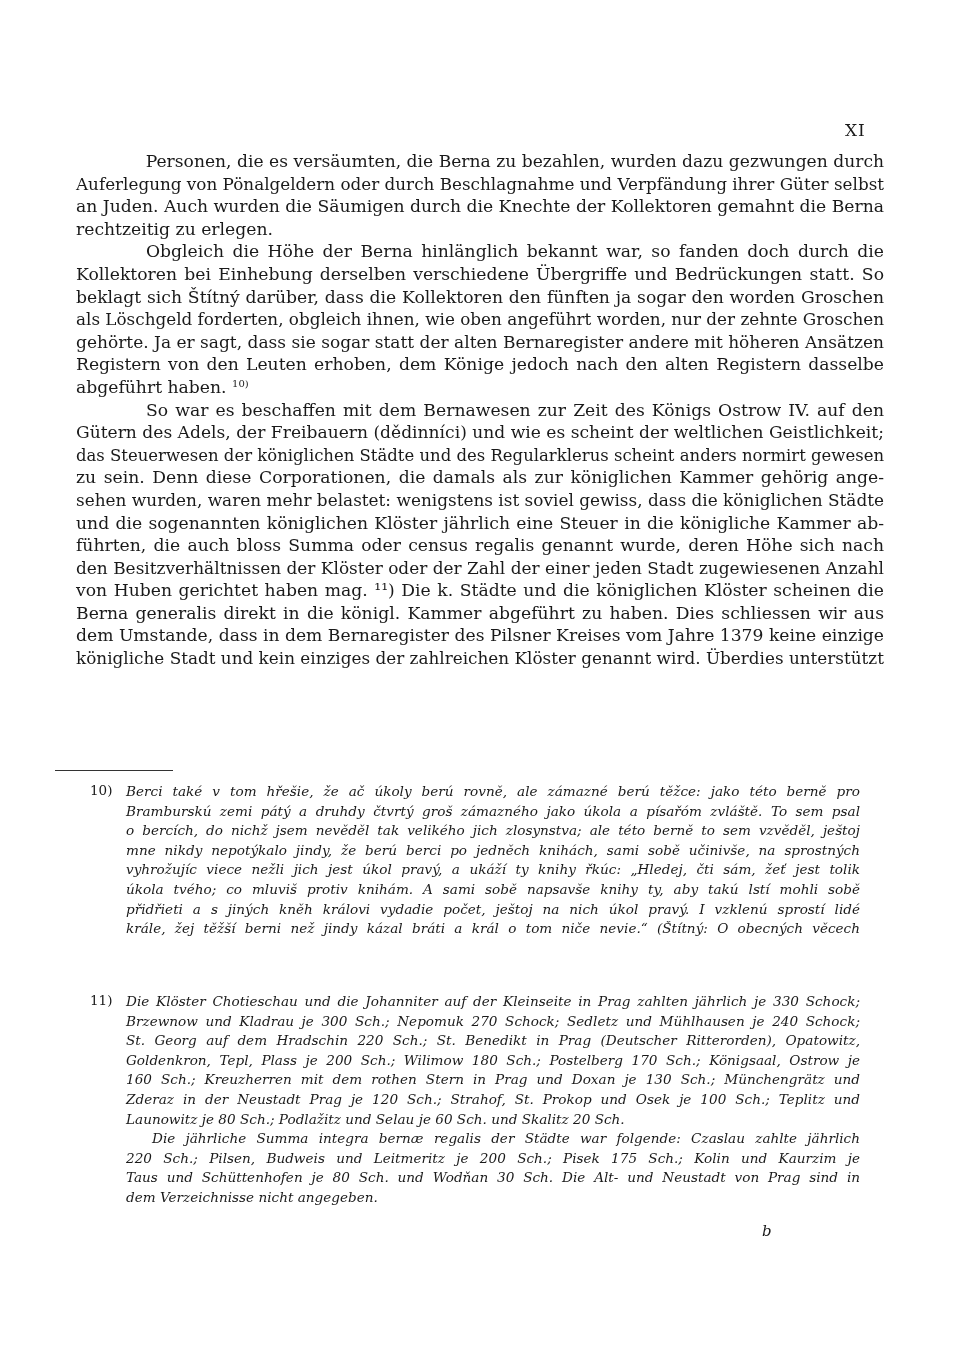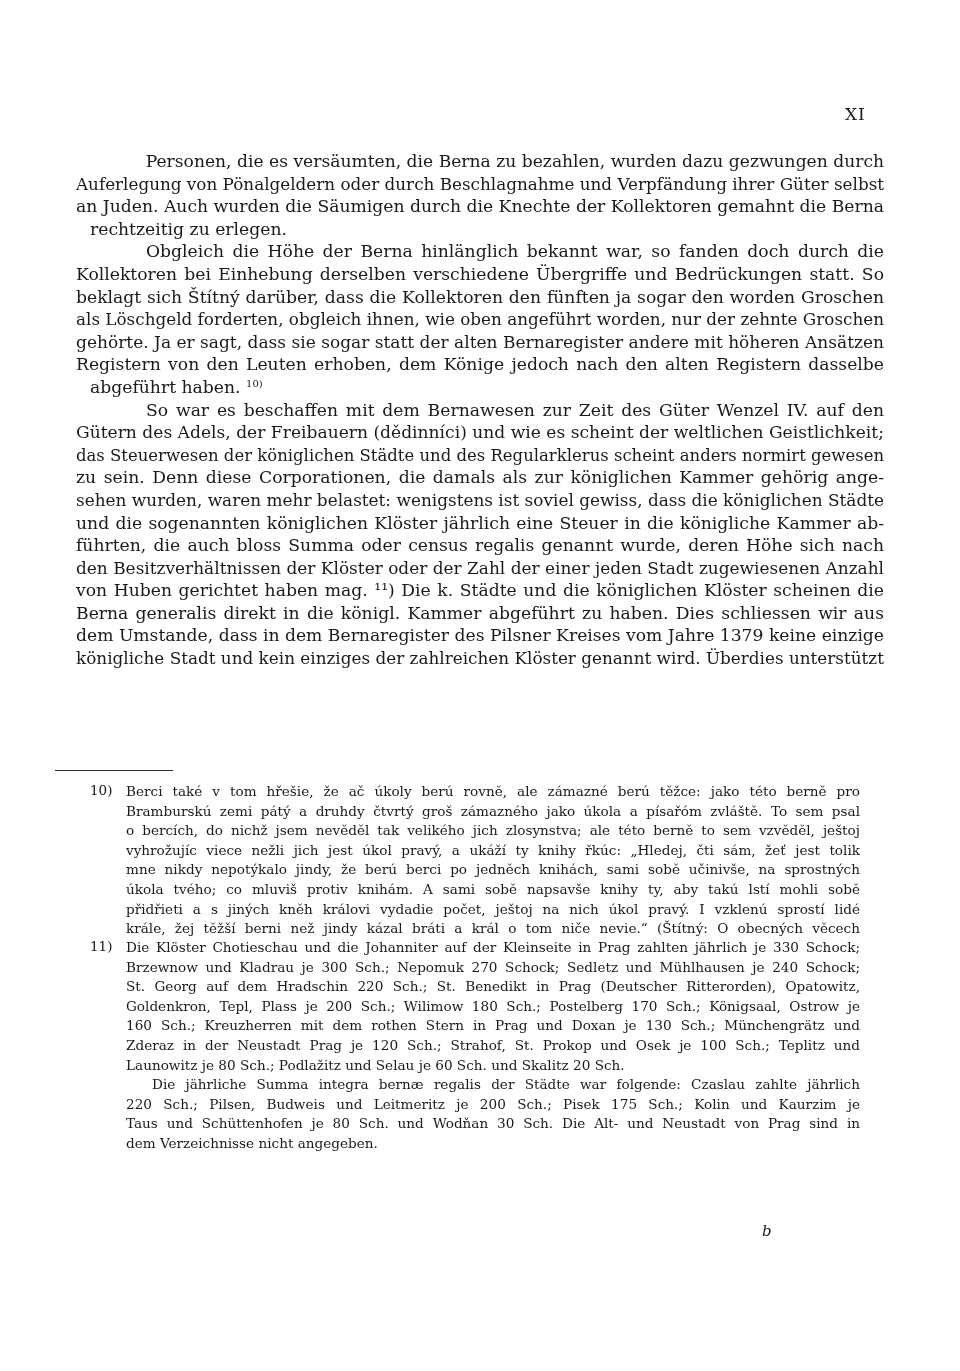--- a/index.html
+++ b/index.html
@@ -1,32 +1,32 @@
 <!DOCTYPE html>
 <html><head>
 <meta charset="utf-8">
 <style>
   html, body { margin: 0; padding: 0; background: #ffffff; }
   body { width: 960px; height: 1371px; position: relative; overflow: hidden;
          font-family: "DejaVu Serif", "Liberation Serif", serif; color: #1a1a1a; }
-  .page-number { position: absolute; top: 104px; left: 845px; font-size: 17px; letter-spacing: 1px; }
+  .page-number { position: absolute; top: 120px; left: 845px; font-size: 17px; letter-spacing: 1px; }
   .main-text { position: absolute; top: 150px; left: 76px; width: 808px; }
   .line { display: block; font-size: 17.2px; line-height: 22.6px; white-space: nowrap;
           text-align: justify; text-align-last: justify; height: 22.6px; transform-origin: left; }
-  .line.last { text-align-last: left; margin-left: 14px; }
+  .line.last { text-align-last: left; }
   .line.indent { padding-left: 70px; box-sizing: border-box; }
   sup { font-size: 10px; vertical-align: 6px; line-height: 0; }
   .footnote-rule { position: absolute; top: 770px; left: 55px; width: 118px; height: 1px; background: #333; }
   .footnotes { position: absolute; left: 90px; width: 770px; }
   .fn10 { top: 782px; }
-  .fn11 { top: 938px; }
+  .fn11 { top: 992px; }
   .fn-block { position: relative; padding-left: 36px; }
   .fn-marker { position: absolute; left: 0; top: 0; font-size: 13.5px; }
   .fn-line { display: block; font-size: 13.6px; line-height: 19.6px; height: 19.6px; white-space: nowrap;
-             text-align: justify; text-align-last: justify; }
+             text-align: justify; text-align-last: justify; font-style: italic; }
   .fn-line.last { text-align-last: left; }
   .fn-line.indent { padding-left: 26px; box-sizing: border-box; }
   .signature { position: absolute; top: 1222px; left: 762px; font-style: italic; font-size: 15px; }
 </style>
 </head>
 <body>
 
 <div class="page-number">XI</div>
 
 <div class="main-text">
@@ -39,21 +39,21 @@
   <div>
     <span class="line indent">Obgleich die Höhe der Berna hinlänglich bekannt war, so fanden doch durch die</span>
     <span class="line">Kollektoren bei Einhebung derselben verschiedene Übergriffe und Bedrückungen statt. So</span>
     <span class="line">beklagt sich Štítný darüber, dass die Kollektoren den fünften ja sogar den worden Groschen</span>
     <span class="line" style="letter-spacing: 0px; transform: scaleX(0.9772); width: 826.875px; text-align: justify;">als Löschgeld forderten, obgleich ihnen, wie oben angeführt worden, nur der zehnte Groschen</span>
     <span class="line" style="letter-spacing: 0px; transform: scaleX(0.9906); width: 815.672px; text-align: justify;">gehörte. Ja er sagt, dass sie sogar statt der alten Bernaregister andere mit höheren Ansätzen</span>
     <span class="line">Registern von den Leuten erhoben, dem Könige jedoch nach den alten Registern dasselbe</span>
     <span class="line last"><span>abgeführt haben.</span> <sup>10)</sup></span>
   </div>
   <div>
-    <span class="line indent">So war es beschaffen mit dem Bernawesen zur Zeit des Güter Wenzel IV. auf den</span>
+    <span class="line indent">So war es beschaffen mit dem Bernawesen zur Zeit des Königs Ostrow IV. auf den</span>
     <span class="line" style="letter-spacing: 0px; transform: scaleX(0.9953); width: 811.797px; text-align: justify;">Gütern des Adels, der Freibauern (dědinníci) und wie es scheint der weltlichen Geistlichkeit;</span>
     <span class="line" style="letter-spacing: 0px; transform: scaleX(0.9586); width: 842.922px; text-align: justify;">das Steuerwesen der königlichen Städte und des Regularklerus scheint anders normirt gewesen</span>
     <span class="line">zu sein. Denn diese Corporationen, die damals als zur königlichen Kammer gehörig ange-</span>
     <span class="line" style="letter-spacing: 0px; transform: scaleX(0.9829); width: 822.094px; text-align: justify;">sehen wurden, waren mehr belastet: wenigstens ist soviel gewiss, dass die königlichen Städte</span>
     <span class="line">und die sogenannten königlichen Klöster jährlich eine Steuer in die königliche Kammer ab-</span>
     <span class="line">führten, die auch bloss Summa oder census regalis genannt wurde, deren Höhe sich nach</span>
     <span class="line" style="letter-spacing: 0px; transform: scaleX(0.9858); width: 819.656px; text-align: justify;">den Besitzverhältnissen der Klöster oder der Zahl der einer jeden Stadt zugewiesenen Anzahl</span>
     <span class="line">von Huben gerichtet haben mag. ¹¹) Die k. Städte und die königlichen Klöster scheinen die</span>
     <span class="line">Berna generalis direkt in die königl. Kammer abgeführt zu haben. Dies schliessen wir aus</span>
     <span class="line" style="letter-spacing: 0px; transform: scaleX(0.9987); width: 809.078px; text-align: justify;">dem Umstande, dass in dem Bernaregister des Pilsner Kreises vom Jahre 1379 keine einzige</span>
@@ -62,22 +62,22 @@
 </div>
 
 <div class="footnote-rule"></div>
 
 <div class="footnotes fn10">
   <div class="fn-block">
     <span class="fn-marker">10)</span>
     <span class="fn-line">Berci také v tom hřešie, že ač úkoly berú rovně, ale zámazné berú těžce: jako této berně pro</span>
     <span class="fn-line">Bramburskú zemi pátý a druhdy čtvrtý groš zámazného jako úkola a písařóm zvláště. To sem psal</span>
     <span class="fn-line">o bercích, do nichž jsem nevěděl tak velikého jich zlosynstva; ale této berně to sem vzvěděl, ještoj</span>
+    <span class="fn-line">mne nikdy nepotýkalo jindy, že berú berci po jedněch knihách, sami sobě učinivše, na sprostných</span>
     <span class="fn-line">vyhrožujíc viece nežli jich jest úkol pravý, a ukáží ty knihy řkúc: „Hledej, čti sám, žeť jest tolik</span>
-    <span class="fn-line">mne nikdy nepotýkalo jindy, že berú berci po jedněch knihách, sami sobě učinivše, na sprostných</span>
     <span class="fn-line">úkola tvého; co mluviš protiv knihám. A sami sobě napsavše knihy ty, aby takú lstí mohli sobě</span>
     <span class="fn-line">přidřieti a s jiných kněh královi vydadie počet, ještoj na nich úkol pravý. I vzklenú sprostí lidé</span>
     <span class="fn-line">krále, žej těžší berni než jindy kázal bráti a král o tom niče nevie.“ (Štítný: O obecných věcech</span>
   </div>
 </div>
 
 <div class="footnotes fn11">
   <div class="fn-block">
     <span class="fn-marker">11)</span>
     <span class="fn-line">Die Klöster Chotieschau und die Johanniter auf der Kleinseite in Prag zahlten jährlich je 330 Schock;</span>

